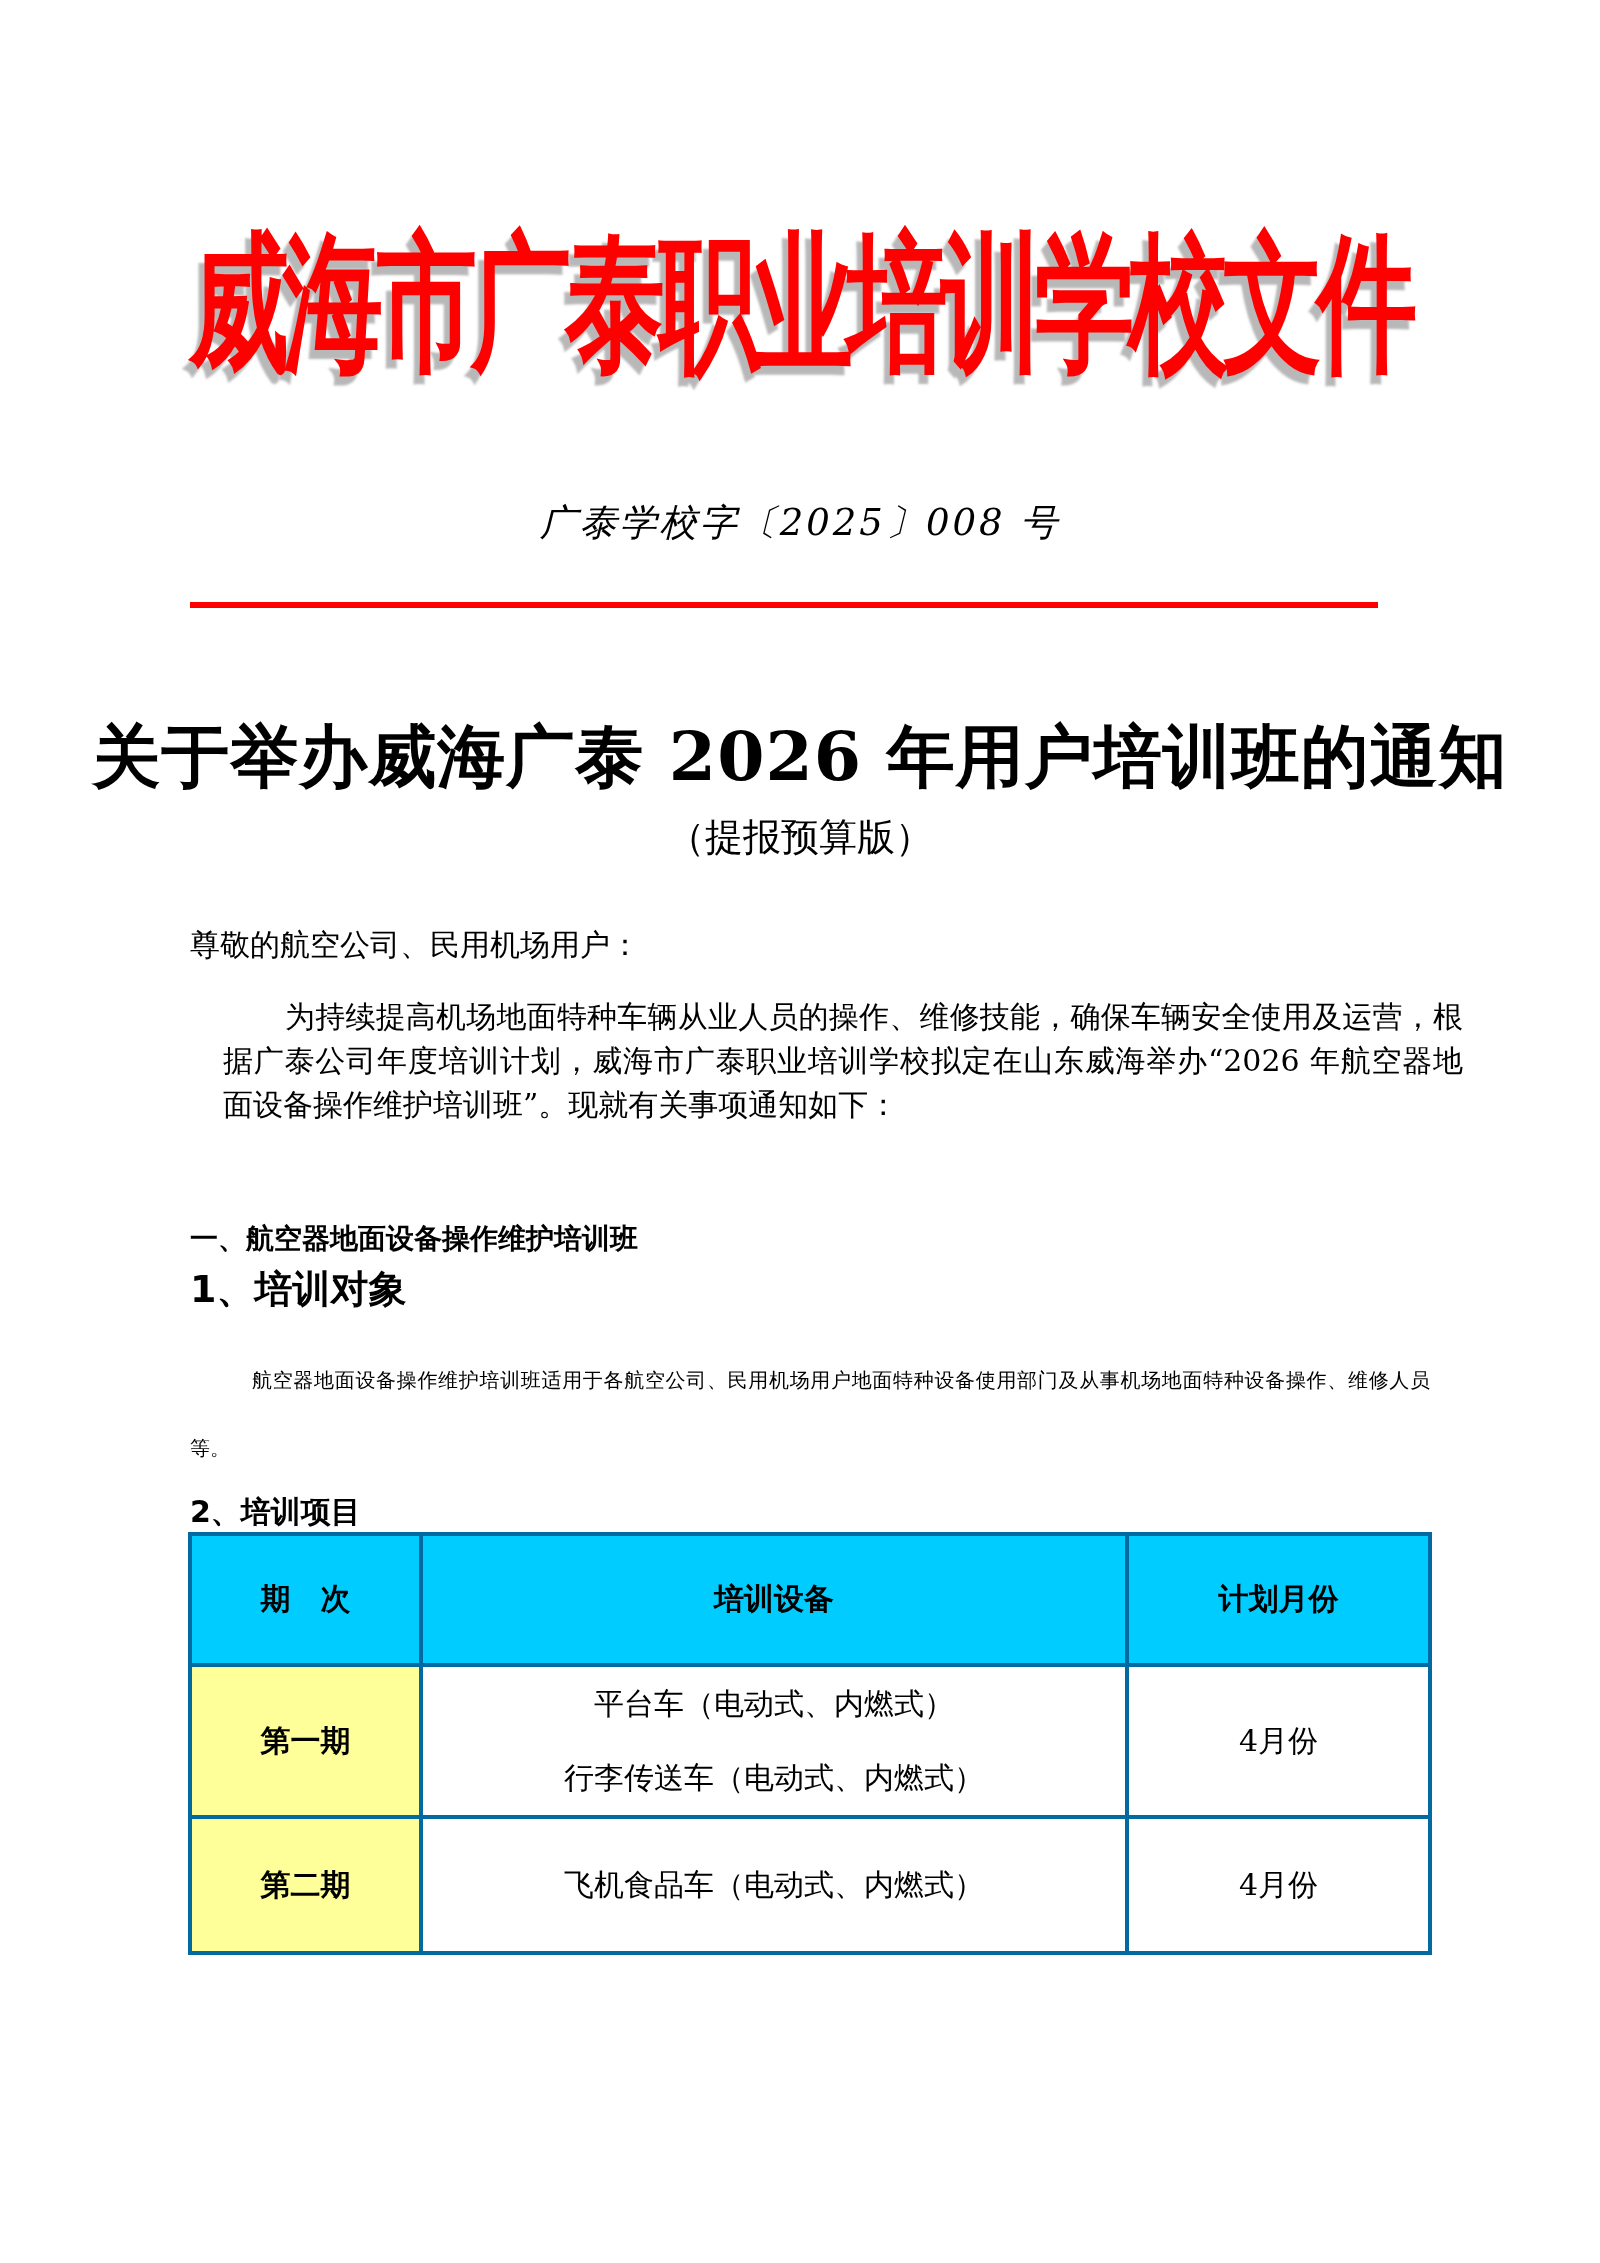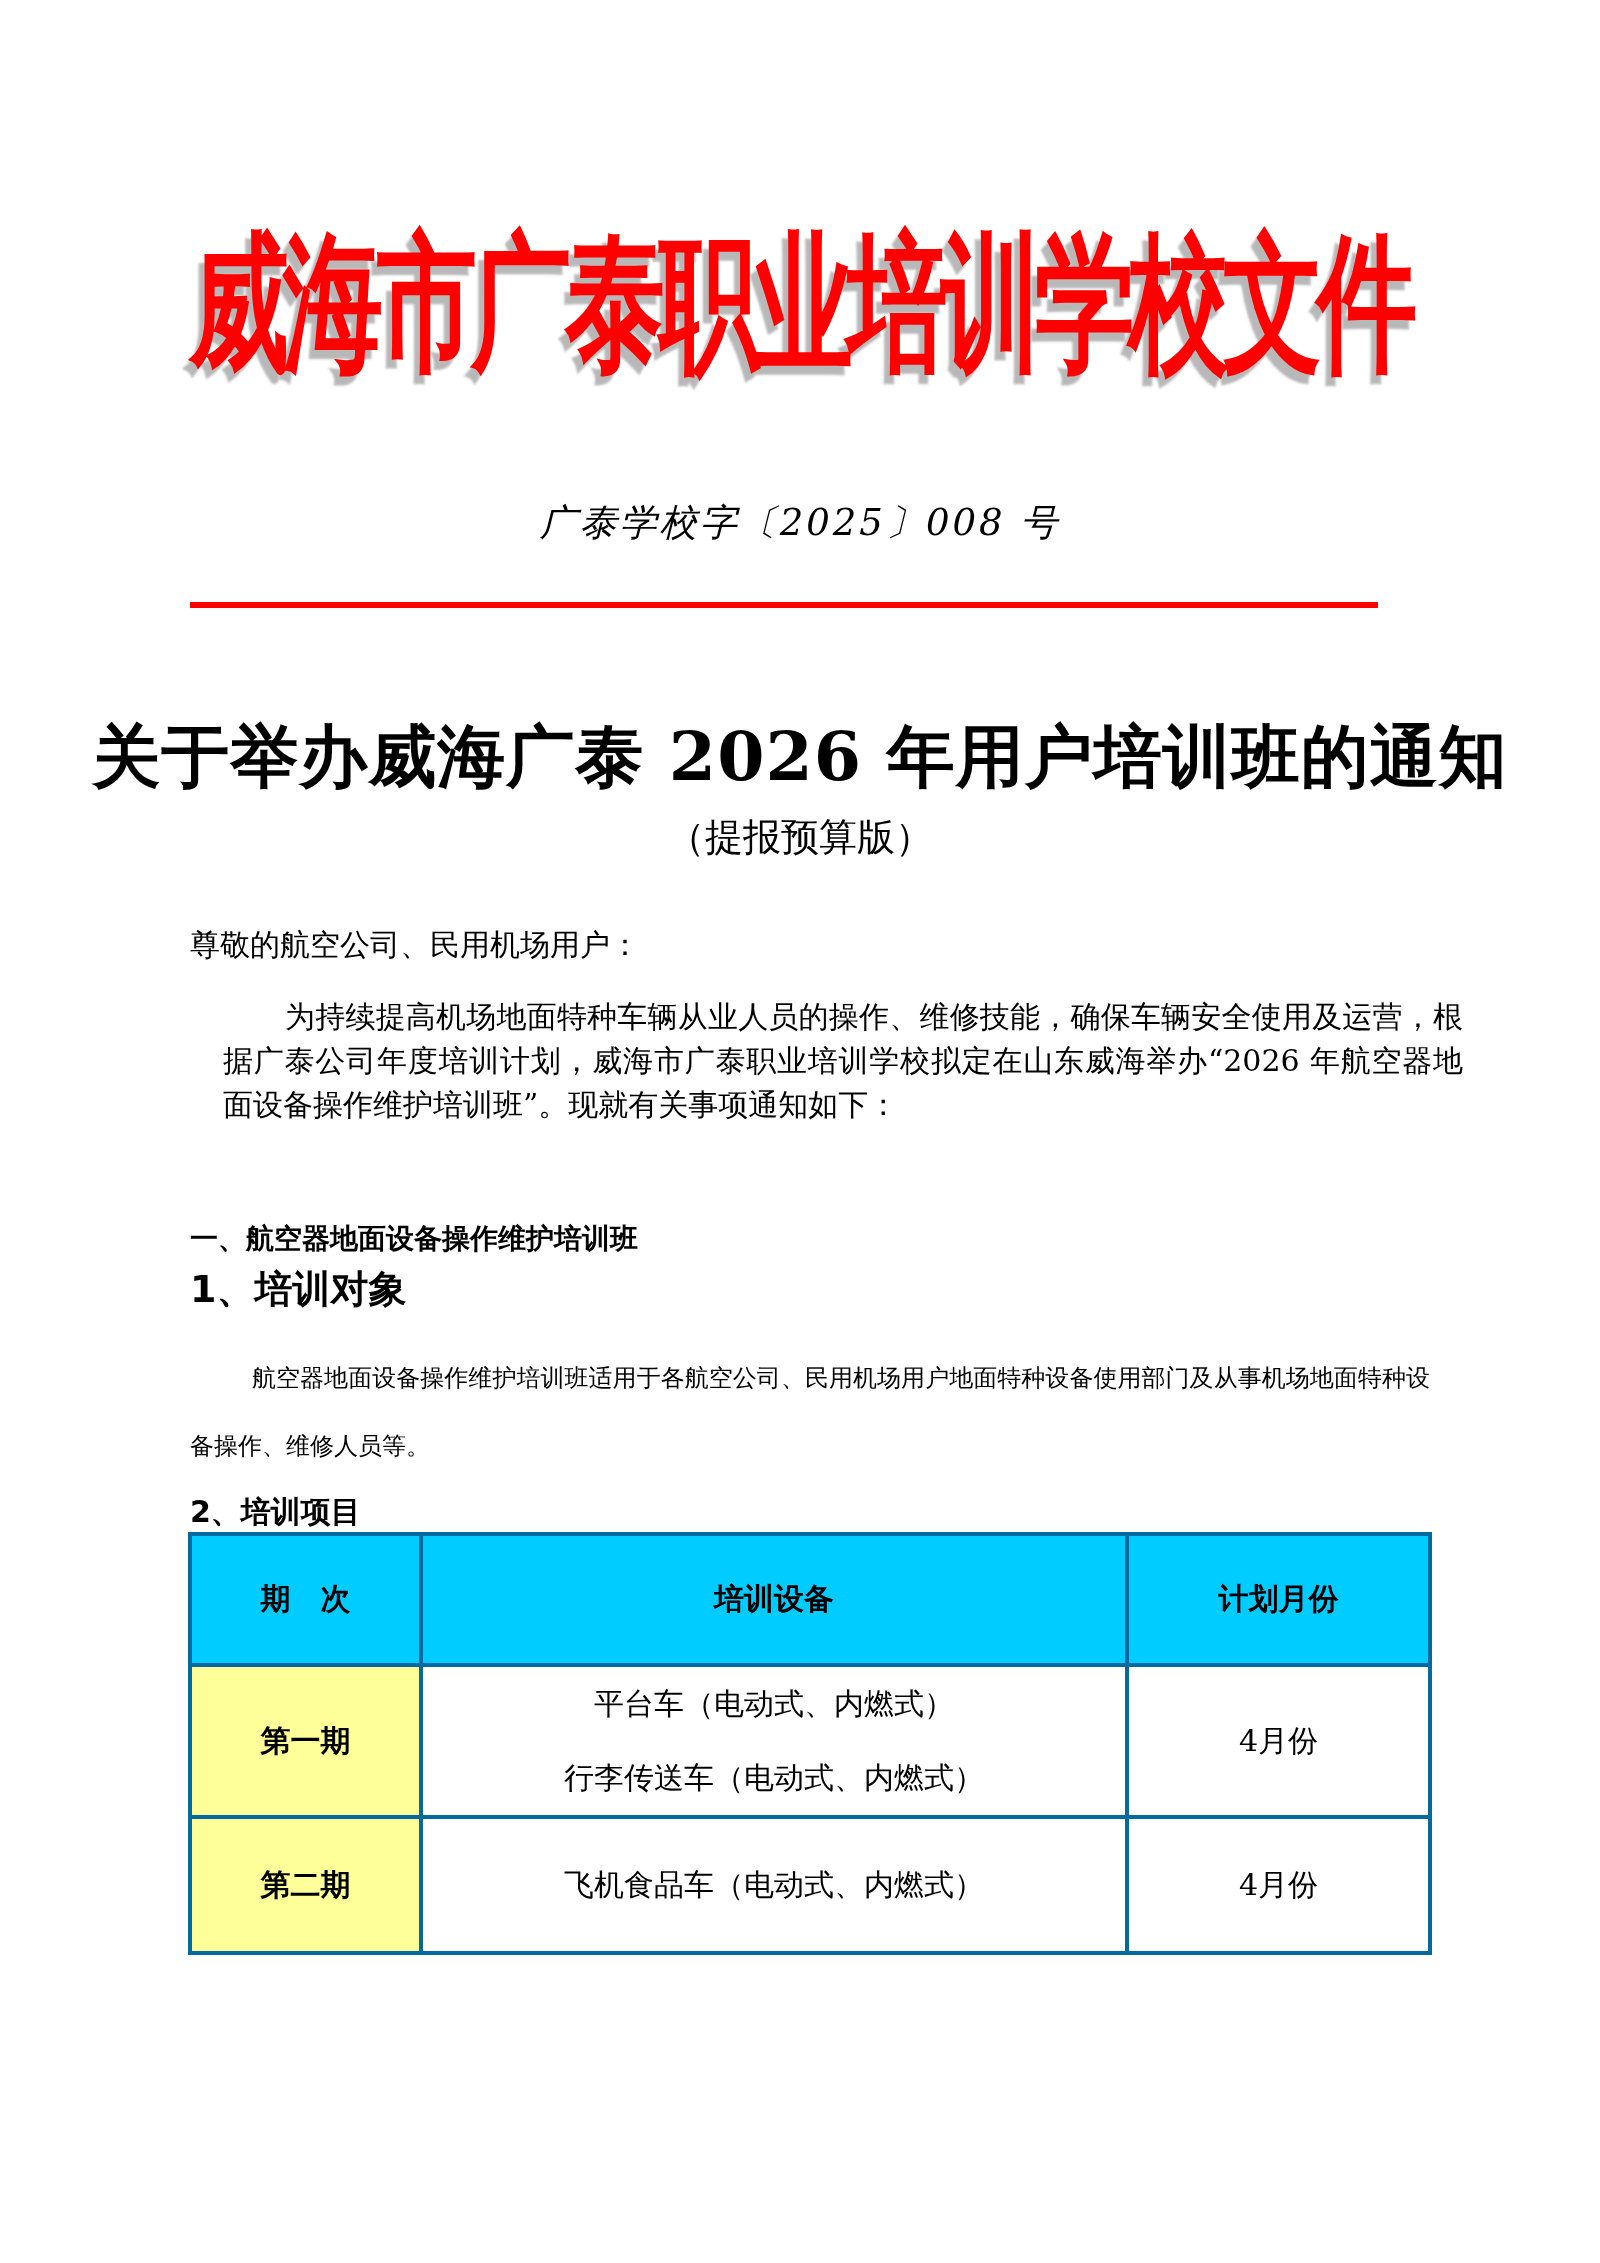--- a/index.html
+++ b/index.html
@@ -71,24 +71,23 @@
     position:absolute; left:190px; width:1240px;
     font-weight:bold;
     font-family:"DejaVu Sans","Liberation Sans",sans-serif;
   }
   .sec1 { top:1220px; font-size:28px; }
   .sub1 { top:1264px; font-size:38px; }
   .sub2 { top:1492px; font-size:30px; }
 
   .target-para {
     position:absolute; top:1346px; left:190px; width:1240px;
-    font-size:24px; line-height:68px;
+    font-size:20px; line-height:68px;
     text-align:justify; text-justify:inter-ideograph;
     text-indent:62px;
-    font-family:Liberation Mono, monospace;
   }
 
   
   table.schedule {
     position:absolute; top:1532px; left:188px;
     width:1240px;
     border-collapse:collapse;
     table-layout:fixed;
     background:#fff;
   }

